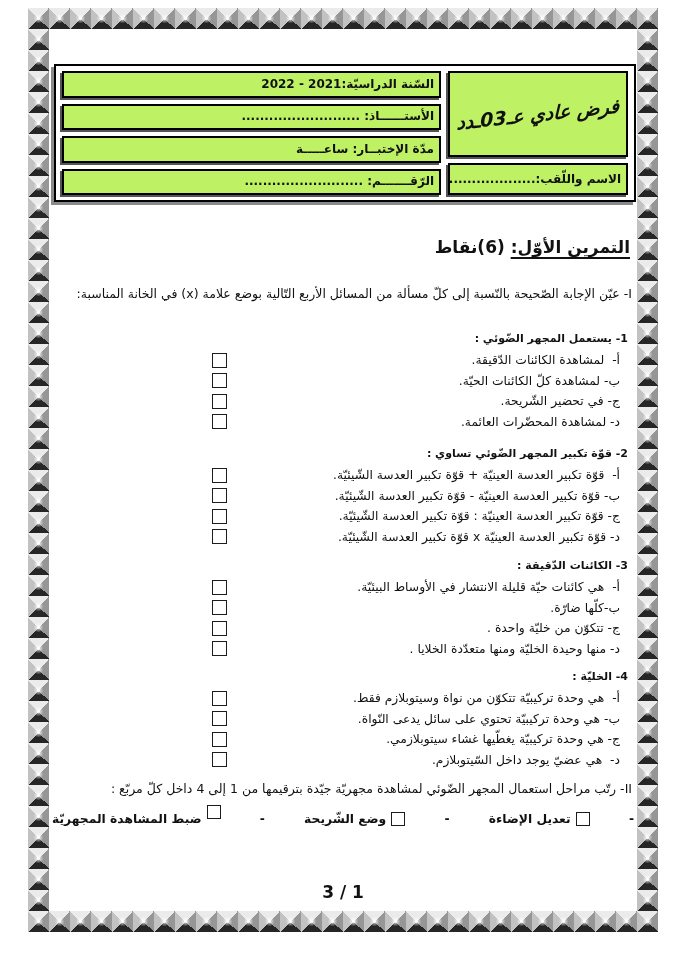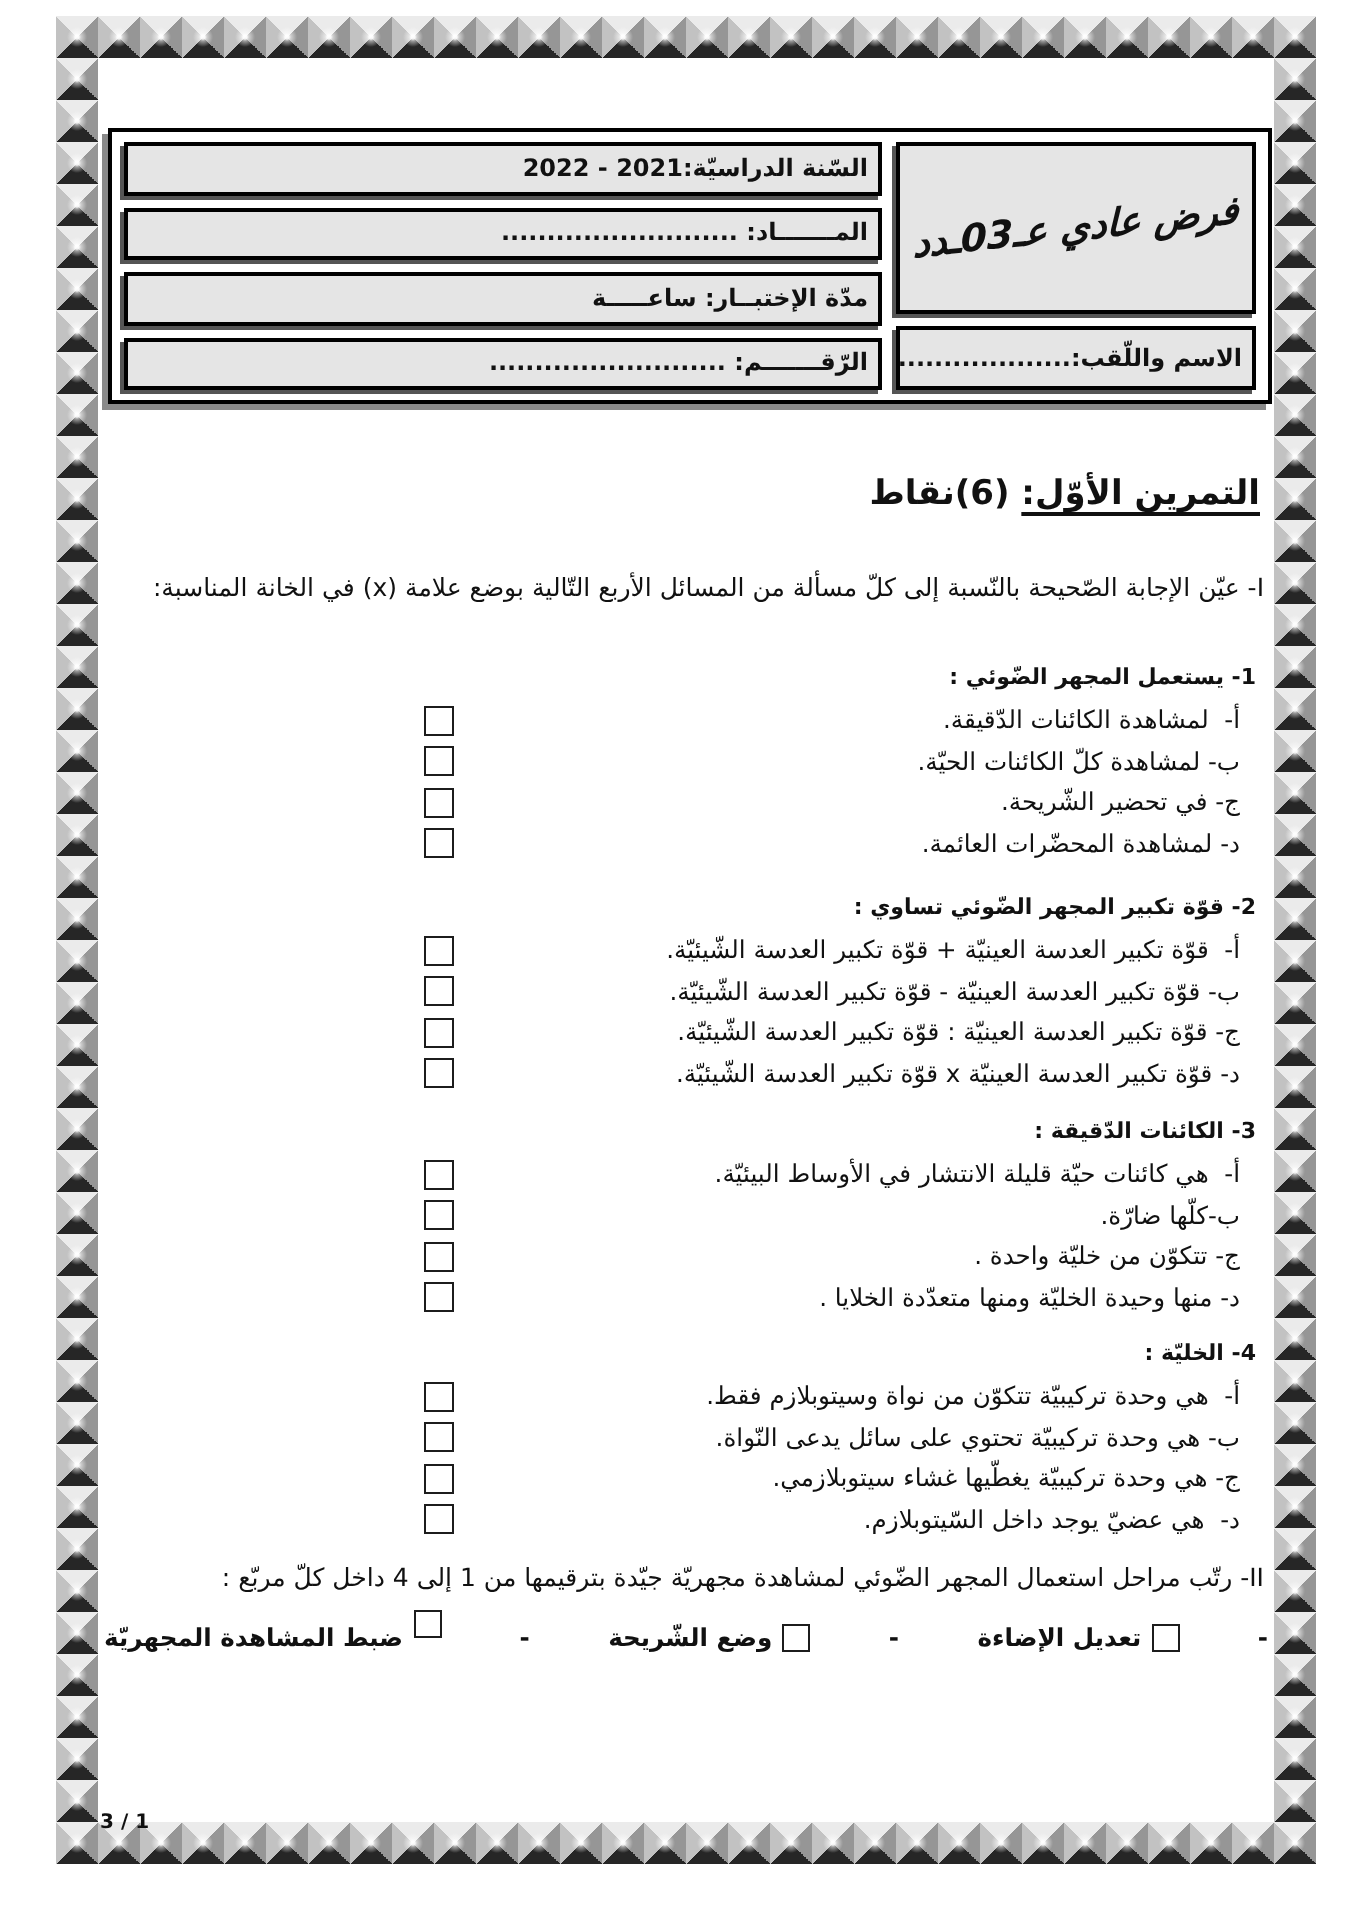--- a/index.html
+++ b/index.html
@@ -24,21 +24,21 @@
   .header-table{
     position:absolute;top:64px;left:54px;width:582px;height:138px;box-sizing:border-box;
     border:2px solid #000;box-shadow:-3px 3px 0 #8a8a8a;background:#fff;
     display:flex;direction:rtl;gap:7px;padding:5px 6px;
   }
   .hcol{display:flex;flex-direction:column;gap:6px;}
   .hcol-right{width:210px;}
   .hcol-mid{width:180px;}
   .hcol-left{flex:1;}
   .hcell{
-    box-sizing:border-box;border:2px solid #000;box-shadow:-2px 2px 0 #555;background:#e5e5e5;
+    box-sizing:border-box;border:2px solid #000;box-shadow:-2px 2px 0 #555;background:#bef264;
     font-weight:bold;font-size:12px;line-height:1.15;padding:3px 5px 2px;
     display:flex;align-items:center;white-space:pre;overflow:hidden;flex:1;direction:rtl;
   }
   .hcell-big{flex:3.4;justify-content:center;}
   .stamp-text{
     font-size:19px;font-weight:bold;font-style:italic;white-space:nowrap;
     transform:rotate(-6deg) skewX(-6deg);letter-spacing:1px;
   }
 
   
@@ -52,42 +52,42 @@
   .q-title{font-size:11px;font-weight:bold;line-height:19px;margin-right:8px;white-space:pre;}
   .opts{width:408px;margin-right:16px;margin-top:2px;}
   .opt-row{display:flex;justify-content:space-between;align-items:center;height:20.5px;}
   .opt-text{font-size:12.3px;white-space:pre;}
   .checkbox{width:15px;height:15px;box-sizing:border-box;border:1.6px solid #1c1c1c;background:#fff;flex:0 0 auto;}
   .steps{display:flex;justify-content:space-between;align-items:center;margin:13px 2px 0 2px;font-size:12.3px;line-height:18px;}
   .step{display:flex;align-items:center;gap:5px;white-space:pre;font-weight:bold;}
   .sbox{width:14px;height:14px;box-sizing:border-box;border:1.5px solid #1c1c1c;background:#fff;flex:0 0 auto;}
   .step-raised .sbox{transform:translateY(-7px);}
   .sep{font-weight:bold;}
-  .page-num{margin-top:78px;text-align:left;font-weight:bold;font-size:10px;direction:ltr;}
+  .page-num{margin-top:54px;text-align:center;font-weight:bold;font-size:17px;direction:ltr;}
 </style>
 </head>
 <body>
 
 <div class="page">
 
   <div class="stud stud-top"></div>
   <div class="stud stud-bottom"></div>
   <div class="stud stud-left"></div>
   <div class="stud stud-right"></div>
 
   <div class="header-table">
     <div class="hcol hcol-mid">
       <div class="hcell hcell-big">
         <span class="stamp-text">فرض عادي عـ03ـدد</span>
       </div>
       <div class="hcell">الاسم واللّقب:................................</div>
     </div>
     <div class="hcol hcol-left">
       <div class="hcell">السّنة الدراسيّة:2021 - 2022</div>
-      <div class="hcell">المـــــــاد: ..........................</div>
+      <div class="hcell">الأستــــــاذ: ..........................</div>
       <div class="hcell">مدّة الإختبــار: ساعـــــة</div>
       <div class="hcell">الرّقـــــــم: ..........................</div>
     </div>
   </div>
 
   <div class="content">
 
     <div class="ex-title"><span class="u">التمرين الأوّل:</span> <span>(6)نقاط</span></div>
 
     <div class="instr">I- عيّن الإجابة الصّحيحة بالنّسبة إلى كلّ مسألة من المسائل الأربع التّالية بوضع علامة (x) في الخانة المناسبة:</div>

